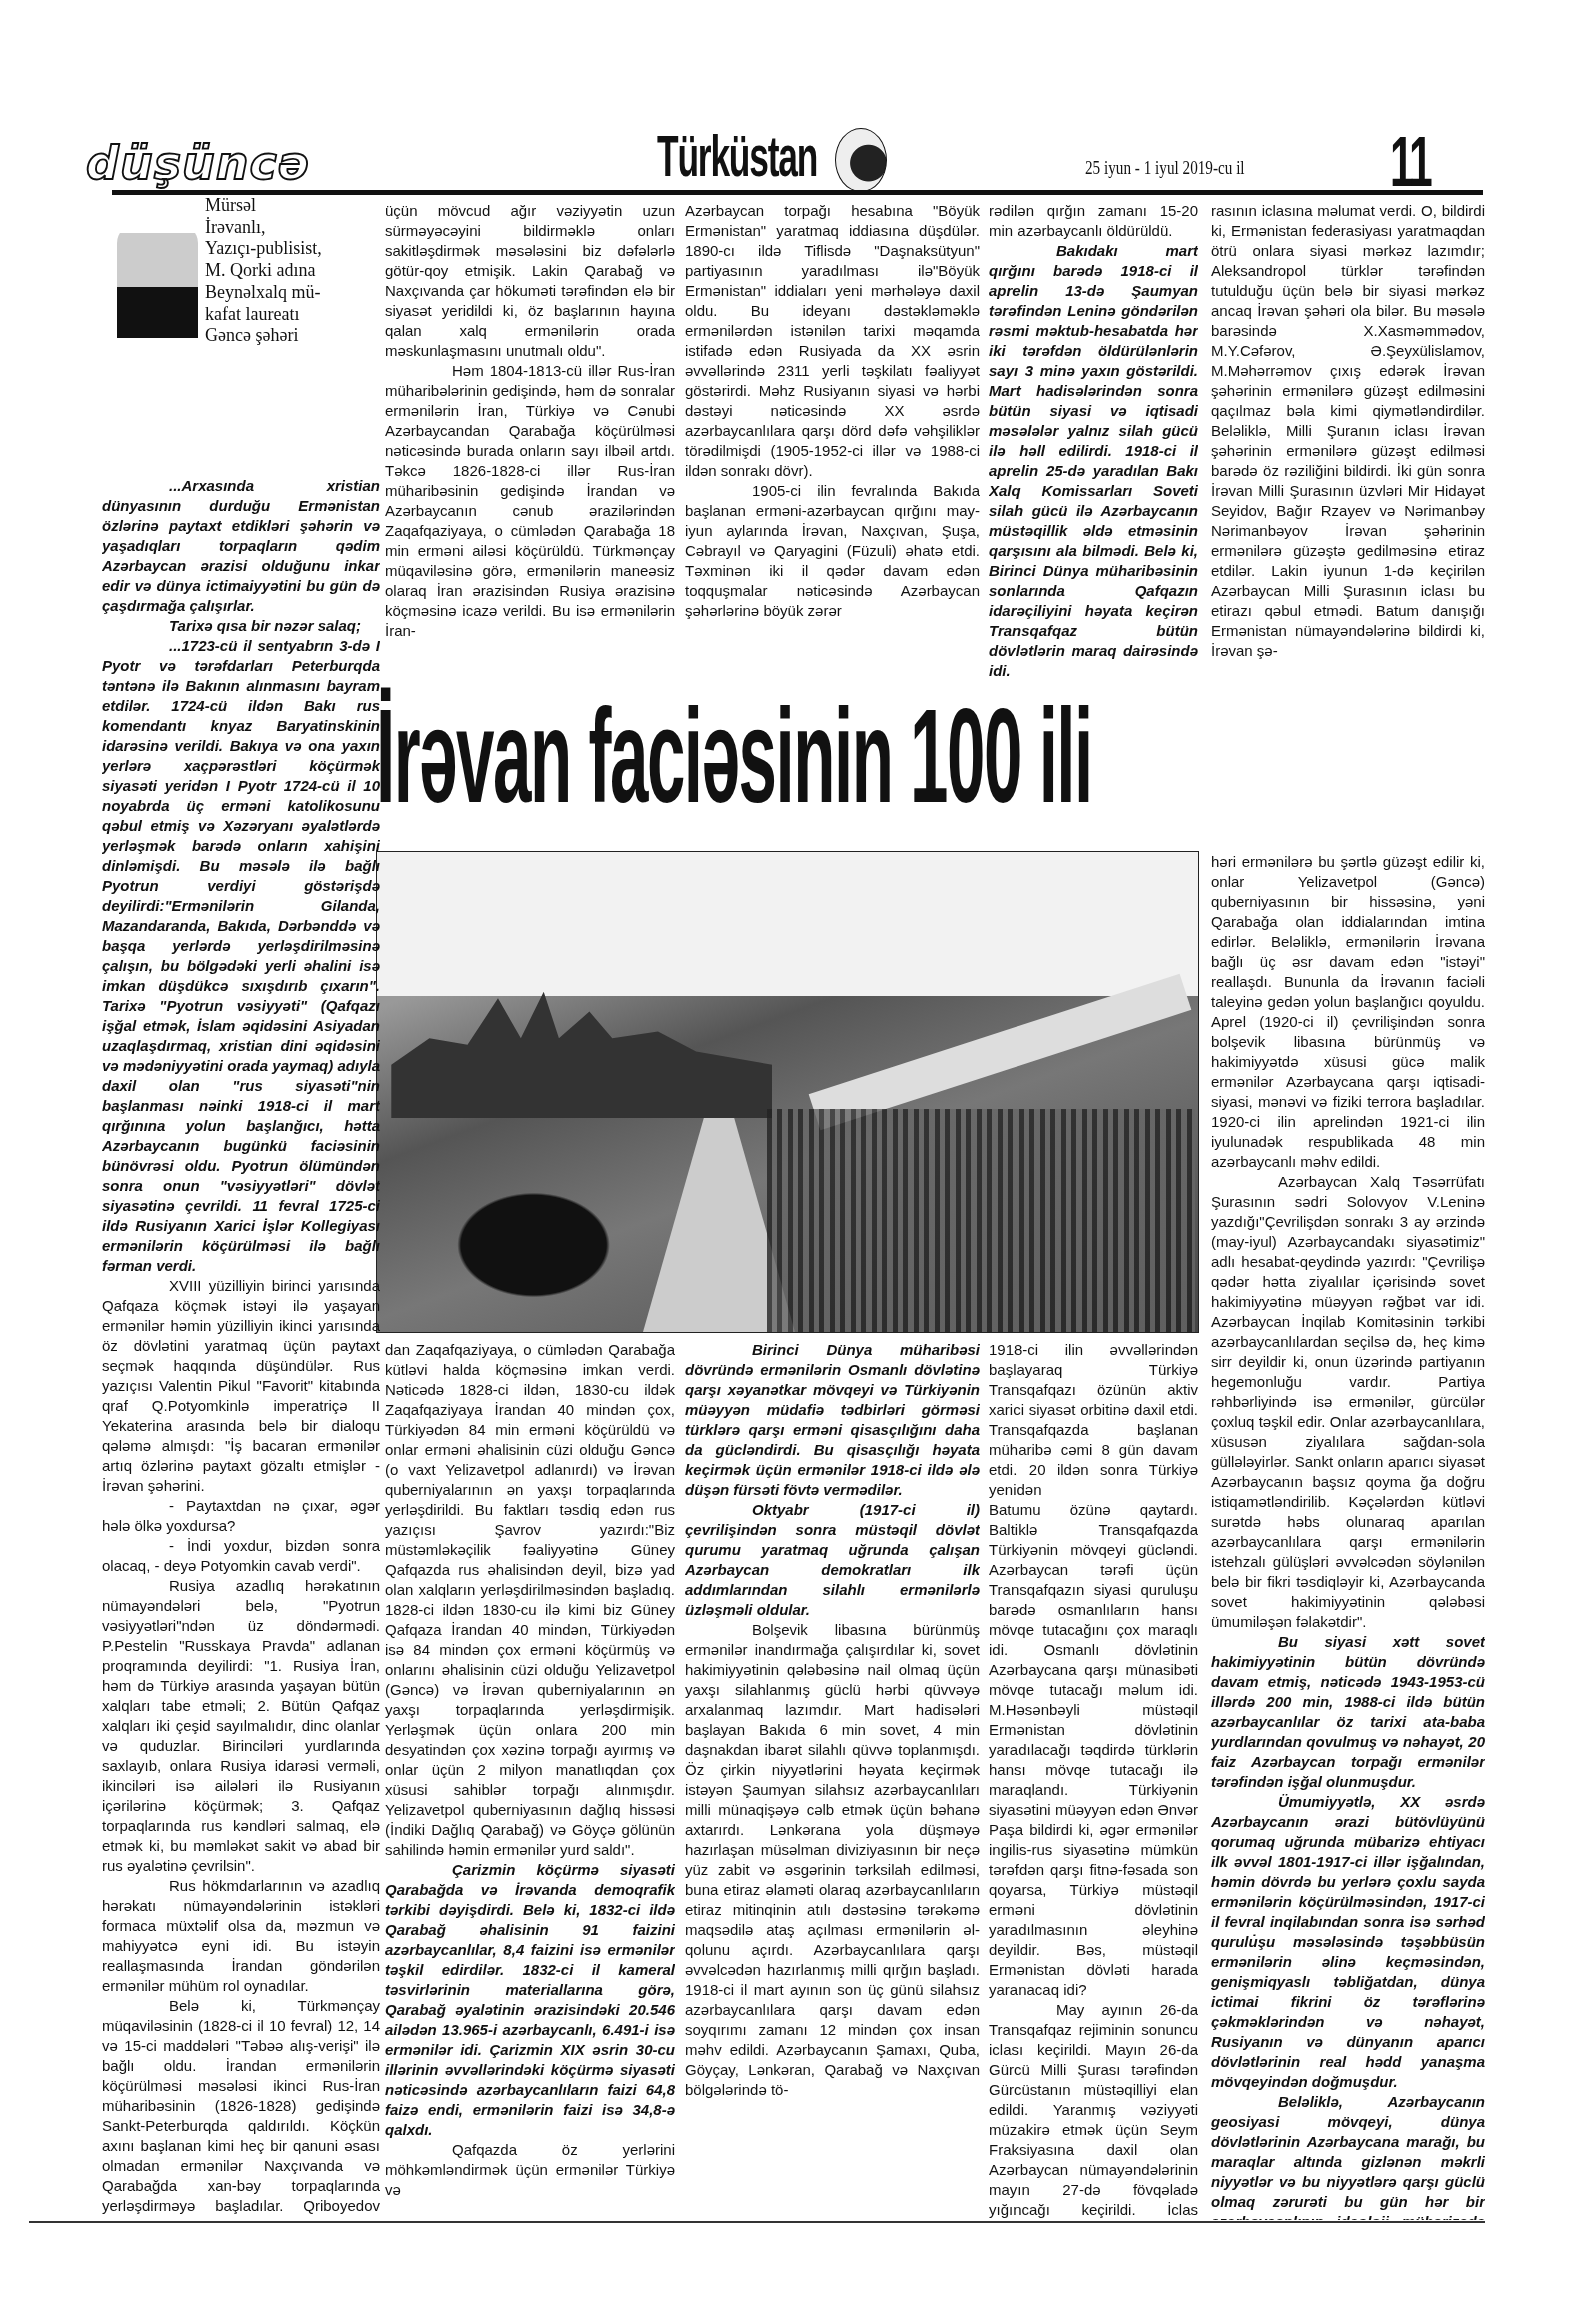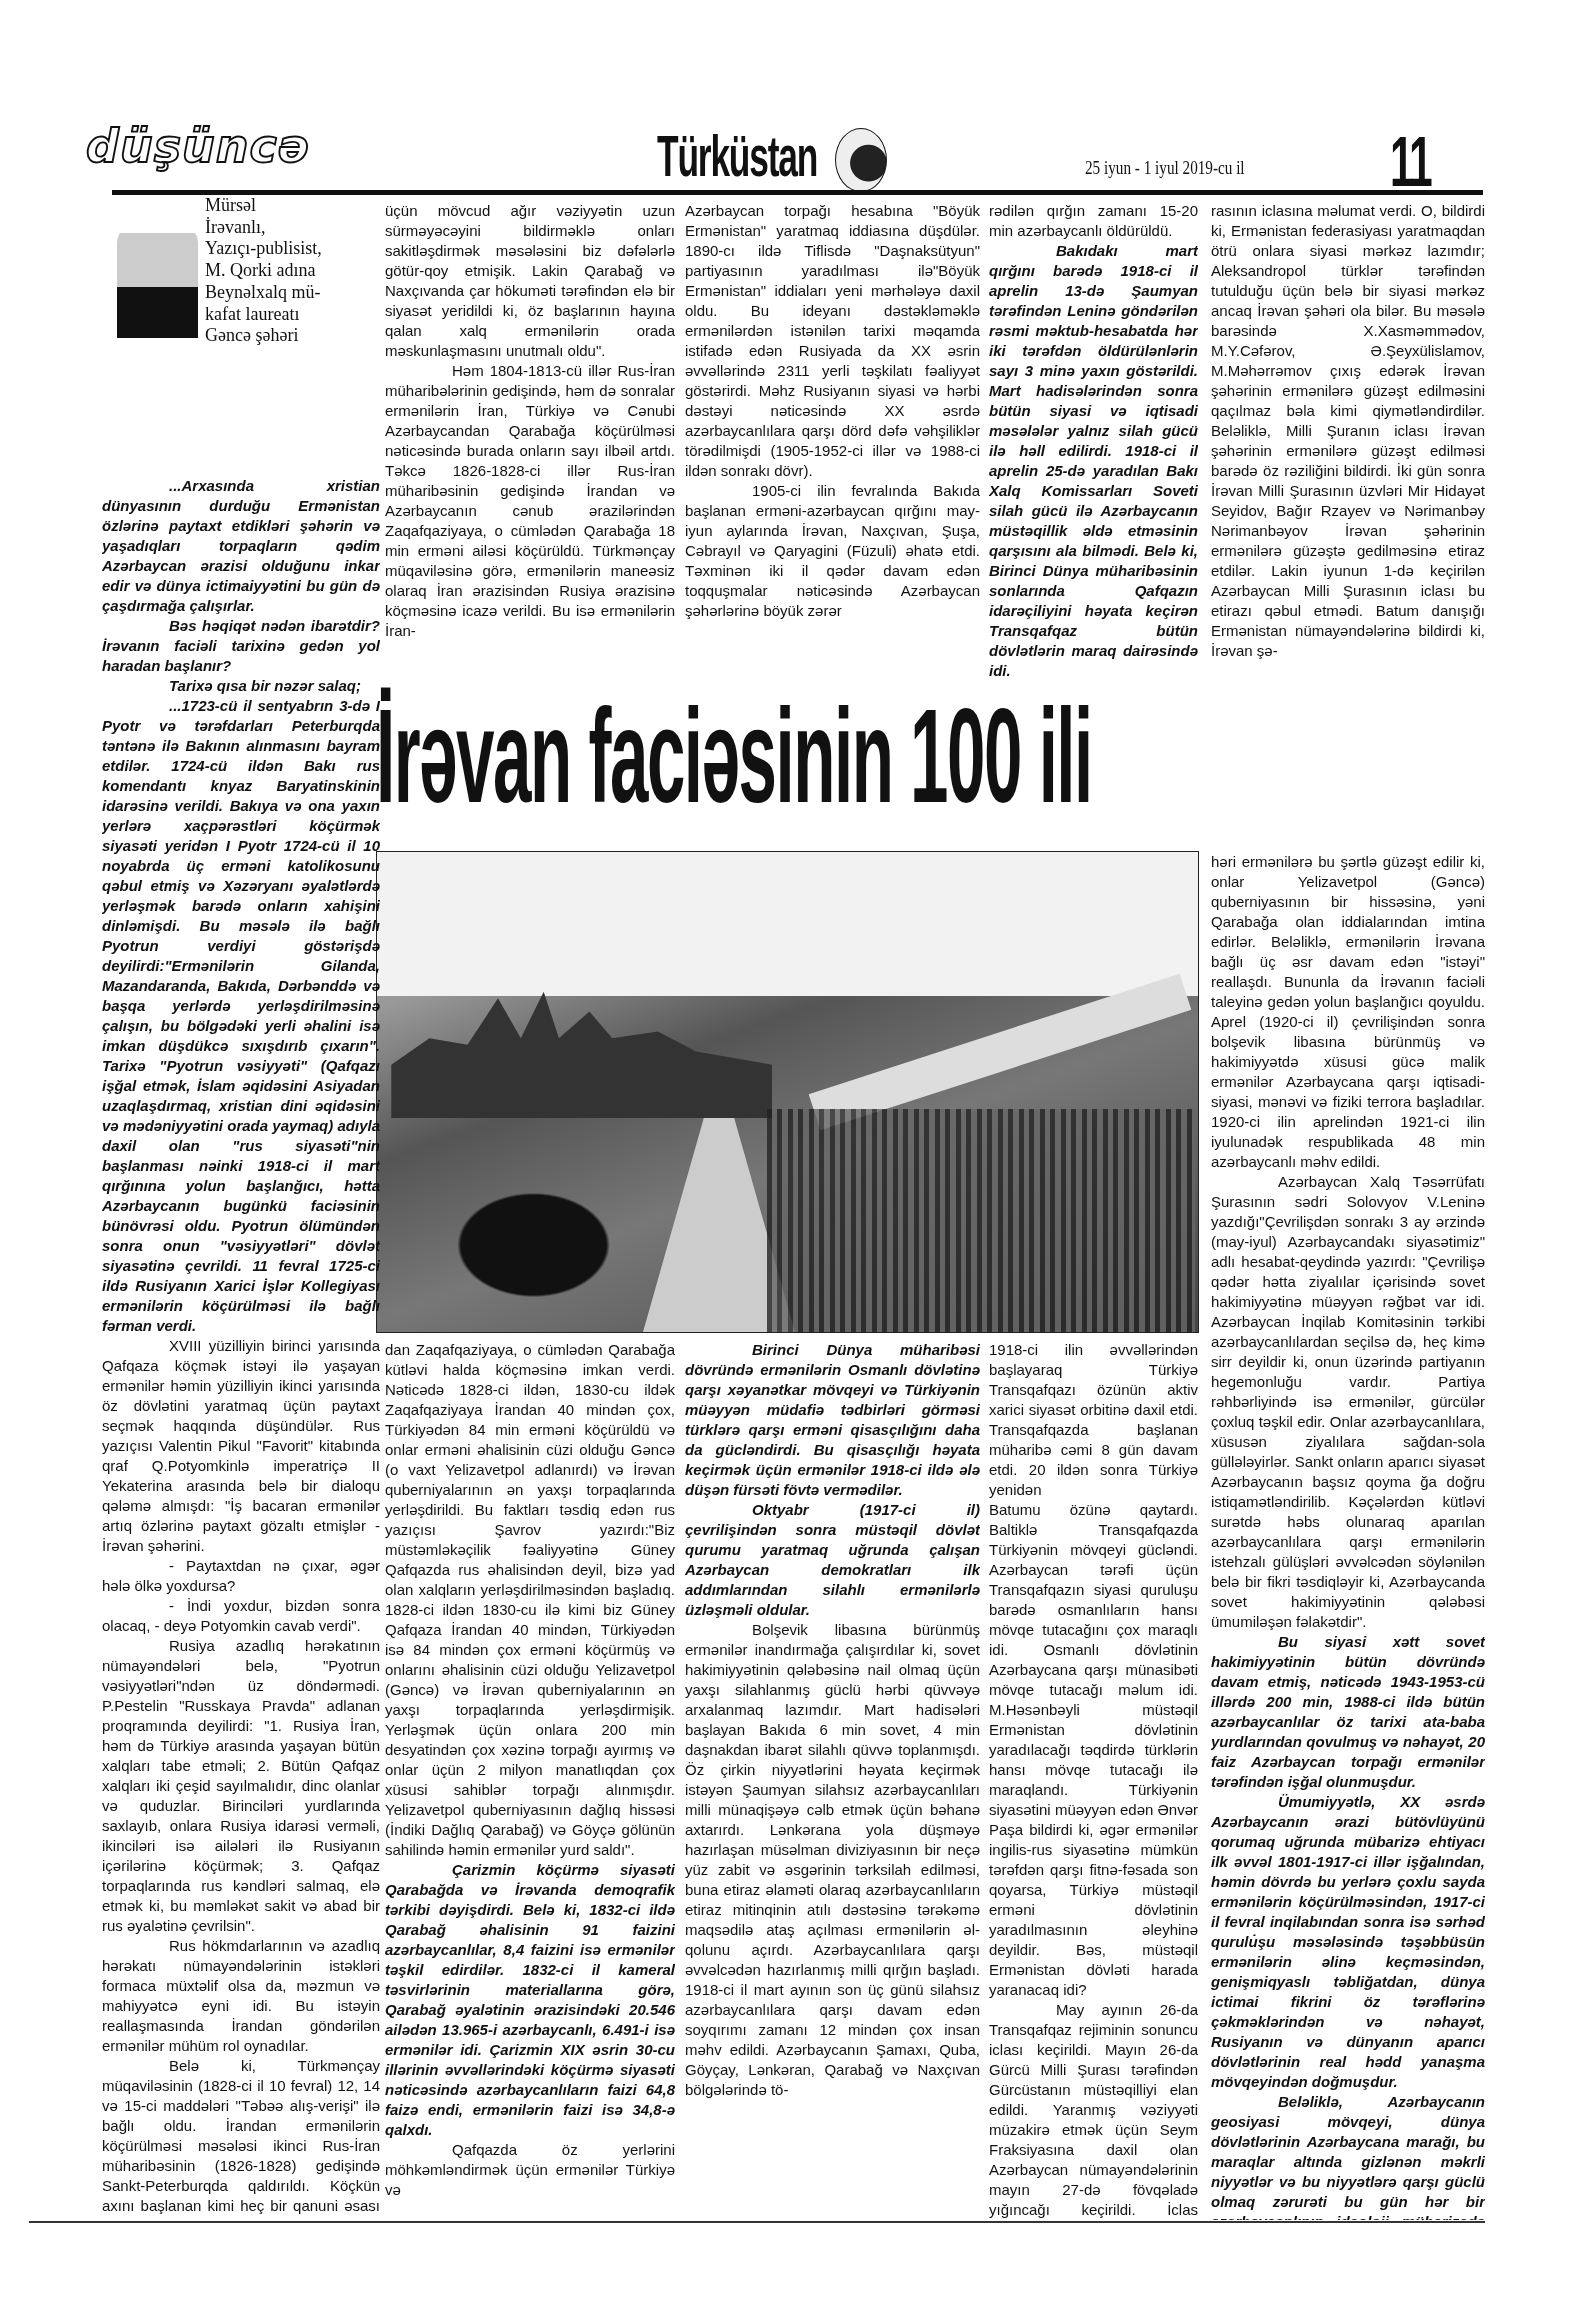--- a/index.html
+++ b/index.html
@@ -1,19 +1,19 @@
 <!DOCTYPE html>
 <html style="font-size:7.6px"><head>
 <meta charset="utf-8">
 <style>
   html, body { margin:0; padding:0; background:#ffffff; }
   body { width:1593px; height:2307px; position:relative; overflow:hidden; color:#111; font-family:"Liberation Sans", sans-serif; }
   .abs { position:absolute; }
   
-  .section-logo { left:86px; top:119px; font-family:"DejaVu Sans", sans-serif; font-weight:bold; font-style:italic; font-size:46px; color:#fff; -webkit-text-stroke:1.9px #111; letter-spacing:1px; }
+  .section-logo { left:86px; top:136px; font-family:"DejaVu Sans", sans-serif; font-weight:bold; font-style:italic; font-size:46px; color:#fff; -webkit-text-stroke:1.9px #111; letter-spacing:1px; }
   .brand { left:657px; top:123px; font-family:"Liberation Sans", sans-serif; font-weight:bold; font-size:57px; letter-spacing:-1.9px; transform:scaleX(0.62); transform-origin:left top; color:#111; }
   .globe { left:835px; top:128px; width:50px; height:62px; border-radius:50%; border:1.4px solid #111; background:radial-gradient(circle at 65% 55%, #222 0 38%, #eee 40% 100%); }
   .date { left:1085px; top:157px; font-family:"Liberation Serif", serif; font-size:19px; transform:scaleX(0.8); transform-origin:left top; }
   .pagenum { left:1390px; top:121px; font-family:"Liberation Sans", sans-serif; font-weight:bold; font-size:71px; transform:scaleX(0.6); transform-origin:left top; letter-spacing:-3.8px; }
   .rule-top { left:112px; top:190px; width:1371px; height:4.8px; background:#111; }
   .rule-bottom { left:28.6px; top:2221px; width:1456px; height:1.9px; background:#333; }
   
   .col { position:absolute; font-size:15px; line-height:20px; text-align:justify; hyphens:manual; }
   .col p { margin:0; text-indent:0; }
   .col p.ind { text-indent:67px; }
@@ -59,21 +59,20 @@
 <div class="abs photo-main" title="Historical illustration of troops marching into the city of Iravan">
   <div class="city"></div>
   <div class="wall"></div>
   <div class="road"></div>
   <div class="troops"></div>
   <div class="horses"></div>
 </div>
 
 <div class="col" id="col0" style="left: 102px; top: 476px; width: 278px; height: 1742px; overflow: hidden;">
     <p class="ind b">...Arxasında xristian dünyasının durduğu Ermənistan özlərinə paytaxt etdikləri şəhərin və yaşadıqları torpaqların qədim Azərbaycan ərazisi olduğunu inkar edir və dünya ictimaiyyətini bu gün də çaşdırmağa çalışırlar.</p>
-    <p class="ind b">Bəs həqiqət nədən ibarətdir? İrəvanın faciəli tarixinə gedən yol haradan başlanır?</p>
     <p class="ind b">Tarixə qısa bir nəzər salaq;</p>
     <p class="ind b">...1723-cü il sentyabrın 3-də I Pyotr və tərəfdarları Peterburqda təntənə ilə Bakının alınmasını bayram etdilər. 1724-cü ildən Bakı rus komendantı knyaz Baryatinskinin idarəsinə verildi. Bakıya və ona yaxın yerlərə xaçpərəstləri köçürmək siyasəti yeridən I Pyotr 1724-cü il 10 noyabrda üç erməni katolikosunu qəbul etmiş və Xəzəryanı əyalətlərdə yerləşmək barədə onların xahişini dinləmişdi. Bu məsələ ilə bağlı Pyotrun verdiyi göstərişdə deyilirdi:"Ermənilərin Gilanda, Mazandaranda, Bakıda, Dərbənddə və başqa yerlərdə yerləşdirilməsinə çalışın, bu bölgədəki yerli əhalini isə imkan düşdükcə sıxışdırıb çıxarın". Tarixə "Pyotrun vəsiyyəti" (Qafqazı işğal etmək, İslam əqidəsini Asiyadan uzaqlaşdırmaq, xristian dini əqidəsini və mədəniyyətini orada yaymaq) adıyla daxil olan "rus siyasəti"nin başlanması nəinki 1918-ci il mart qırğınına yolun başlanğıcı, hətta Azərbaycanın bugünkü faciəsinin bünövrəsi oldu. Pyotrun ölümündən sonra onun "vəsiyyətləri" dövlət siyasətinə çevrildi. 11 fevral 1725-ci ildə Rusiyanın Xarici İşlər Kollegiyası ermənilərin köçürülməsi ilə bağlı fərman verdi.</p>
     <p class="ind">XVIII yüzilliyin birinci yarısında Qafqaza köçmək istəyi ilə yaşayan ermənilər həmin yüzilliyin ikinci yarısında öz dövlətini yaratmaq üçün paytaxt seçmək haqqında düşündülər. Rus yazıçısı Valentin Pikul "Favorit" kitabında qraf Q.Potyomkinlə imperatriçə II Yekaterina arasında belə bir dialoqu qələmə almışdı: "İş bacaran ermənilər artıq özlərinə paytaxt gözaltı etmişlər - İrəvan şəhərini.</p>
     <p class="ind">- Paytaxtdan nə çıxar, əgər hələ ölkə yoxdursa?</p>
     <p class="ind">- İndi yoxdur, bizdən sonra olacaq, - deyə Potyomkin cavab verdi".</p>
     <p class="ind">Rusiya azadlıq hərəkatının nümayəndələri belə, "Pyotrun vəsiyyətləri"ndən üz döndərmədi. P.Pestelin "Russkaya Pravda" adlanan proqramında deyilirdi: "1. Rusiya İran, həm də Türkiyə arasında yaşayan bütün xalqları tabe etməli; 2. Bütün Qafqaz xalqları iki çeşid sayılmalıdır, dinc olanlar və quduzlar. Birinciləri yurdlarında saxlayıb, onlara Rusiya idarəsi verməli, ikinciləri isə ailələri ilə Rusiyanın içərilərinə köçürmək; 3. Qafqaz torpaqlarında rus kəndləri salmaq, elə etmək ki, bu məmləkət sakit və abad bir rus əyalətinə çevrilsin".</p>
     <p class="ind">Rus hökmdarlarının və azadlıq hərəkatı nümayəndələrinin istəkləri formaca müxtəlif olsa da, məzmun və mahiyyətcə eyni idi. Bu istəyin reallaşmasında İrandan göndərilən ermənilər mühüm rol oynadılar.</p>
     <p class="ind">Belə ki, Türkmənçay müqaviləsinin (1828-ci il 10 fevral) 12, 14 və 15-ci maddələri "Təbəə alış-verişi" ilə bağlı oldu. İrandan ermənilərin köçürülməsi məsələsi ikinci Rus-İran müharibəsinin (1826-1828) gedişində Sankt-Peterburqda qaldırıldı. Köçkün axını başlanan kimi heç bir qanuni əsası olmadan ermənilər Naxçıvanda və Qarabağda xan-bəy torpaqlarında yerləşdirməyə başladılar. Qriboyedov bununla bağlı yazırdı: "Ermənilərin ilk dəfəburaxıldıqları torpaqlara əbədi sahib duracaqlarından müsəlmanlar içərisində yaranan qorxunu aradan qaldırmaq</p>
   </div>
 <div class="col" id="col1a" style="left: 385px; top: 201px; width: 290px; height: 476px; overflow: hidden;">

